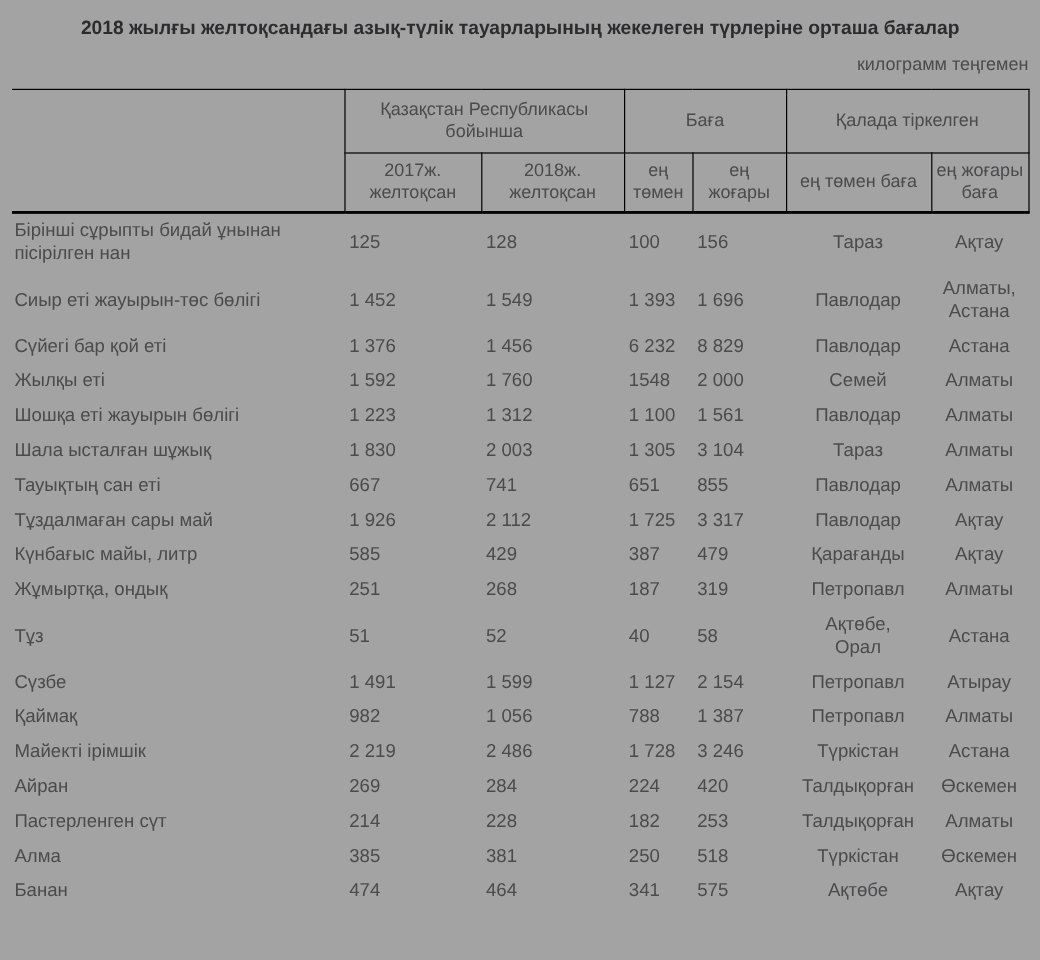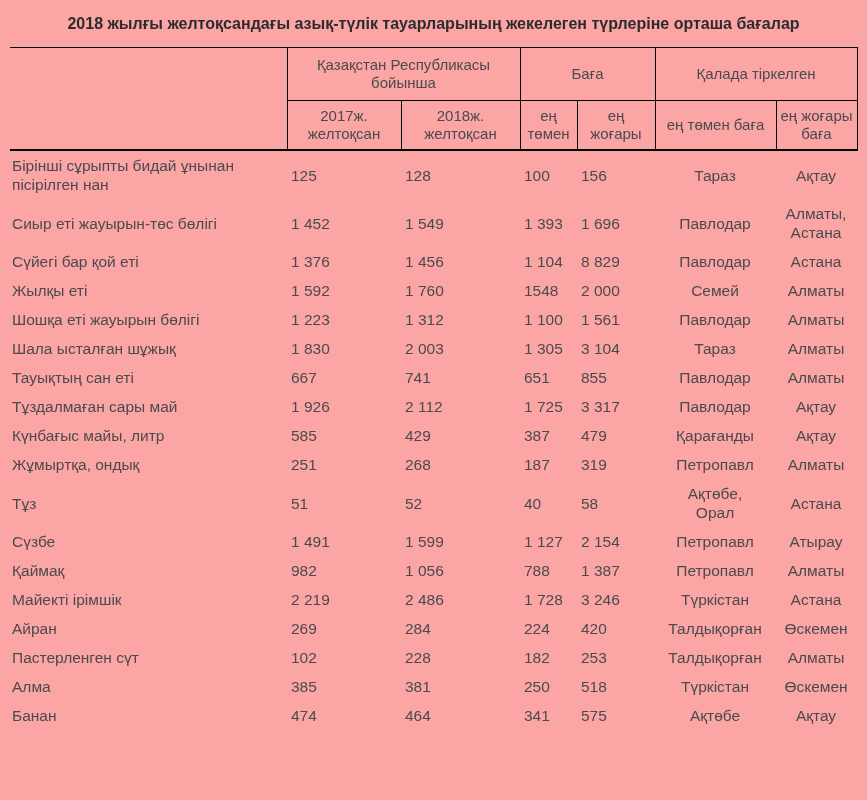--- a/index.html
+++ b/index.html
@@ -1,20 +1,20 @@
 <!DOCTYPE html>
 <html><head>
 <meta charset="utf-8">
 <style>
   * { box-sizing: border-box; }
   html, body { margin: 0; padding: 0; background: #ffffff; }
   .page {
     width: 867px; height: 800px; overflow: hidden;
     font-family: "Liberation Sans", "DejaVu Sans", sans-serif;
-    color: #4b4b4d; background: #fca5a5;
+    color: #4b4b4d; background: #a3a3a3;
   }
   .title {
     width: 800px; margin: 13px auto 0;
     text-align: center; font-weight: bold;
     font-size: 16px; line-height: 22px; color: #2c2c2e;
   }
   .unit-note {
     width: 847px; margin: 10px 10px 6px;
     text-align: right; font-size: 15px; color: #4b4b4d;
   }
@@ -41,20 +41,21 @@
   tbody td.num  { padding-left: 4px; }
   tbody td.city { padding-left: 3px; white-space: pre-line; text-align: center; }
 </style>
 </head>
 <body>
 
 <div class="page">
 
   <div class="title">2018 жылғы желтоқсандағы азық-түлік тауарларының жекелеген түрлеріне орташа бағалар</div>
 
+  <div class="unit-note">килограмм теңгемен</div>
 
   <table class="price-table">
     <colgroup>
       <col style="width:277px">
       <col style="width:114px">
       <col style="width:119px">
       <col style="width:57px">
       <col style="width:78px">
       <col style="width:121px">
       <col style="width:81px">
@@ -93,21 +94,21 @@
           <td class="num">1 393</td>
           <td class="num">1 696</td>
           <td class="city">Павлодар</td>
           <td class="city">Алматы,
 Астана</td>
         </tr>
         <tr>
           <td class="name">Сүйегі бар қой еті</td>
           <td class="num">1 376</td>
           <td class="num">1 456</td>
-          <td class="num">1 104</td>
+          <td class="num">6 232</td>
           <td class="num">8 829</td>
           <td class="city">Павлодар</td>
           <td class="city">Астана</td>
         </tr>
         <tr>
           <td class="name">Жылқы еті</td>
           <td class="num">1 592</td>
           <td class="num">1 760</td>
           <td class="num">1548</td>
           <td class="num">2 000</td>
@@ -209,21 +210,21 @@
           <td class="name">Айран</td>
           <td class="num">269</td>
           <td class="num">284</td>
           <td class="num">224</td>
           <td class="num">420</td>
           <td class="city">Талдықорған</td>
           <td class="city">Өскемен</td>
         </tr>
         <tr>
           <td class="name">Пастерленген сүт</td>
-          <td class="num">102</td>
+          <td class="num">214</td>
           <td class="num">228</td>
           <td class="num">182</td>
           <td class="num">253</td>
           <td class="city">Талдықорған</td>
           <td class="city">Алматы</td>
         </tr>
         <tr>
           <td class="name">Алма</td>
           <td class="num">385</td>
           <td class="num">381</td>

